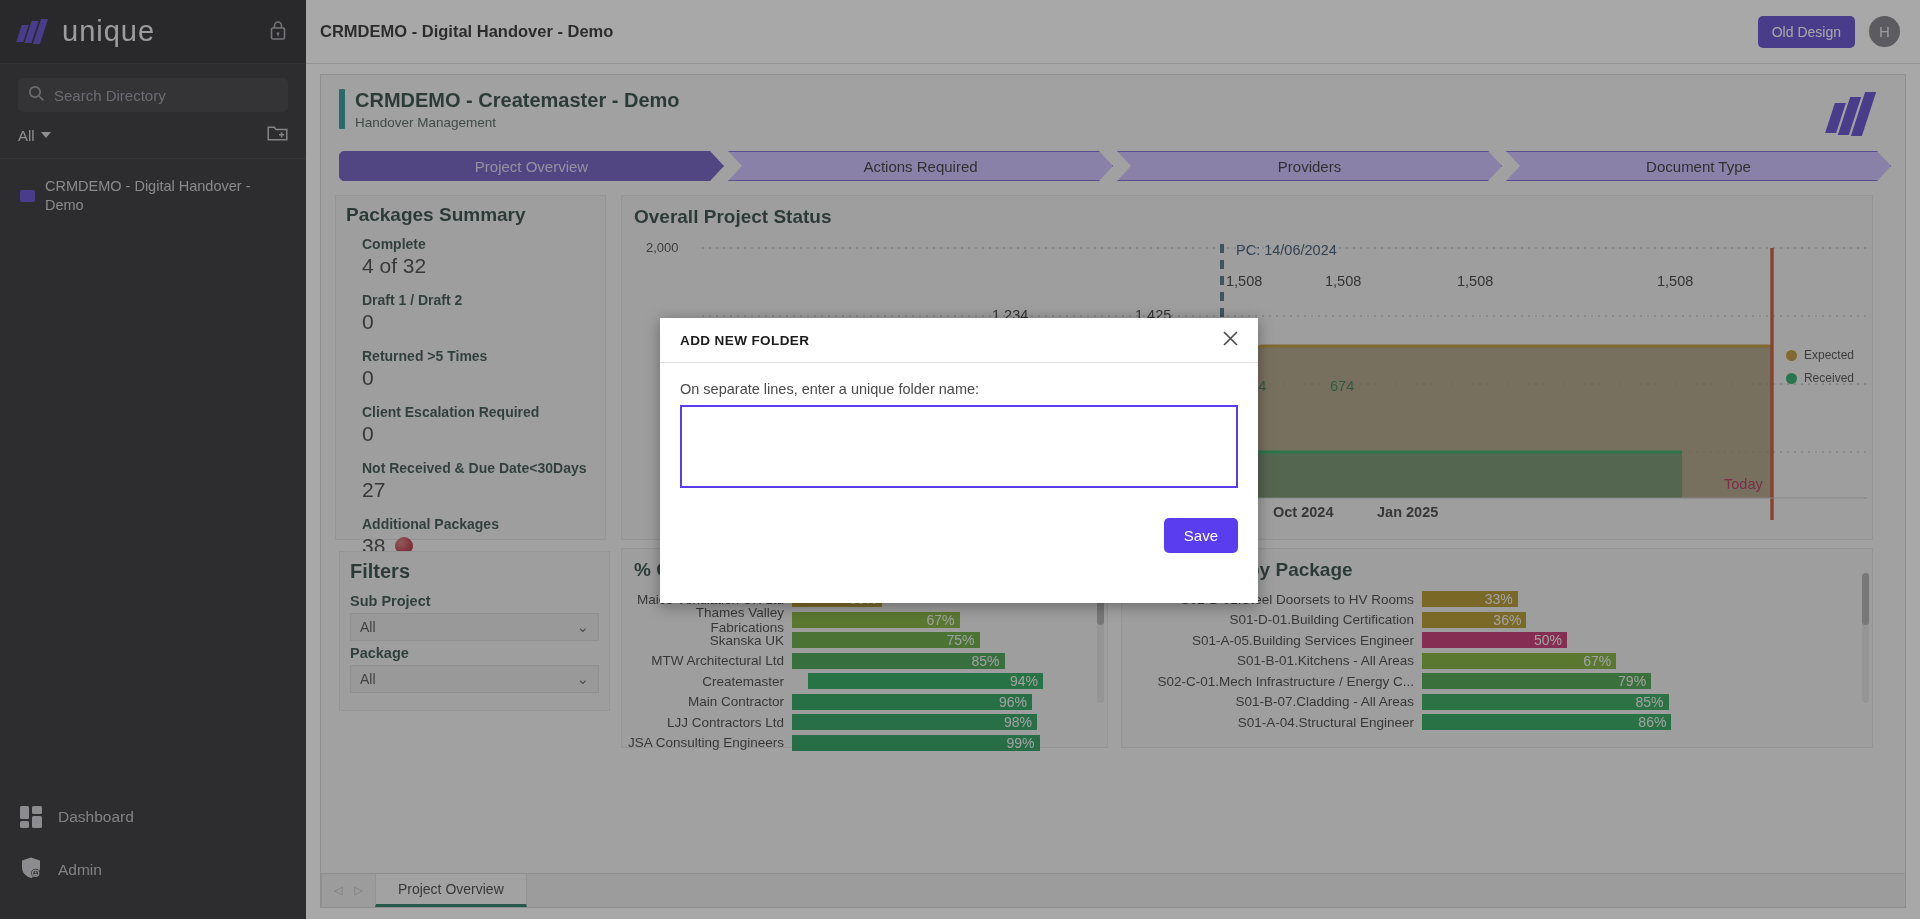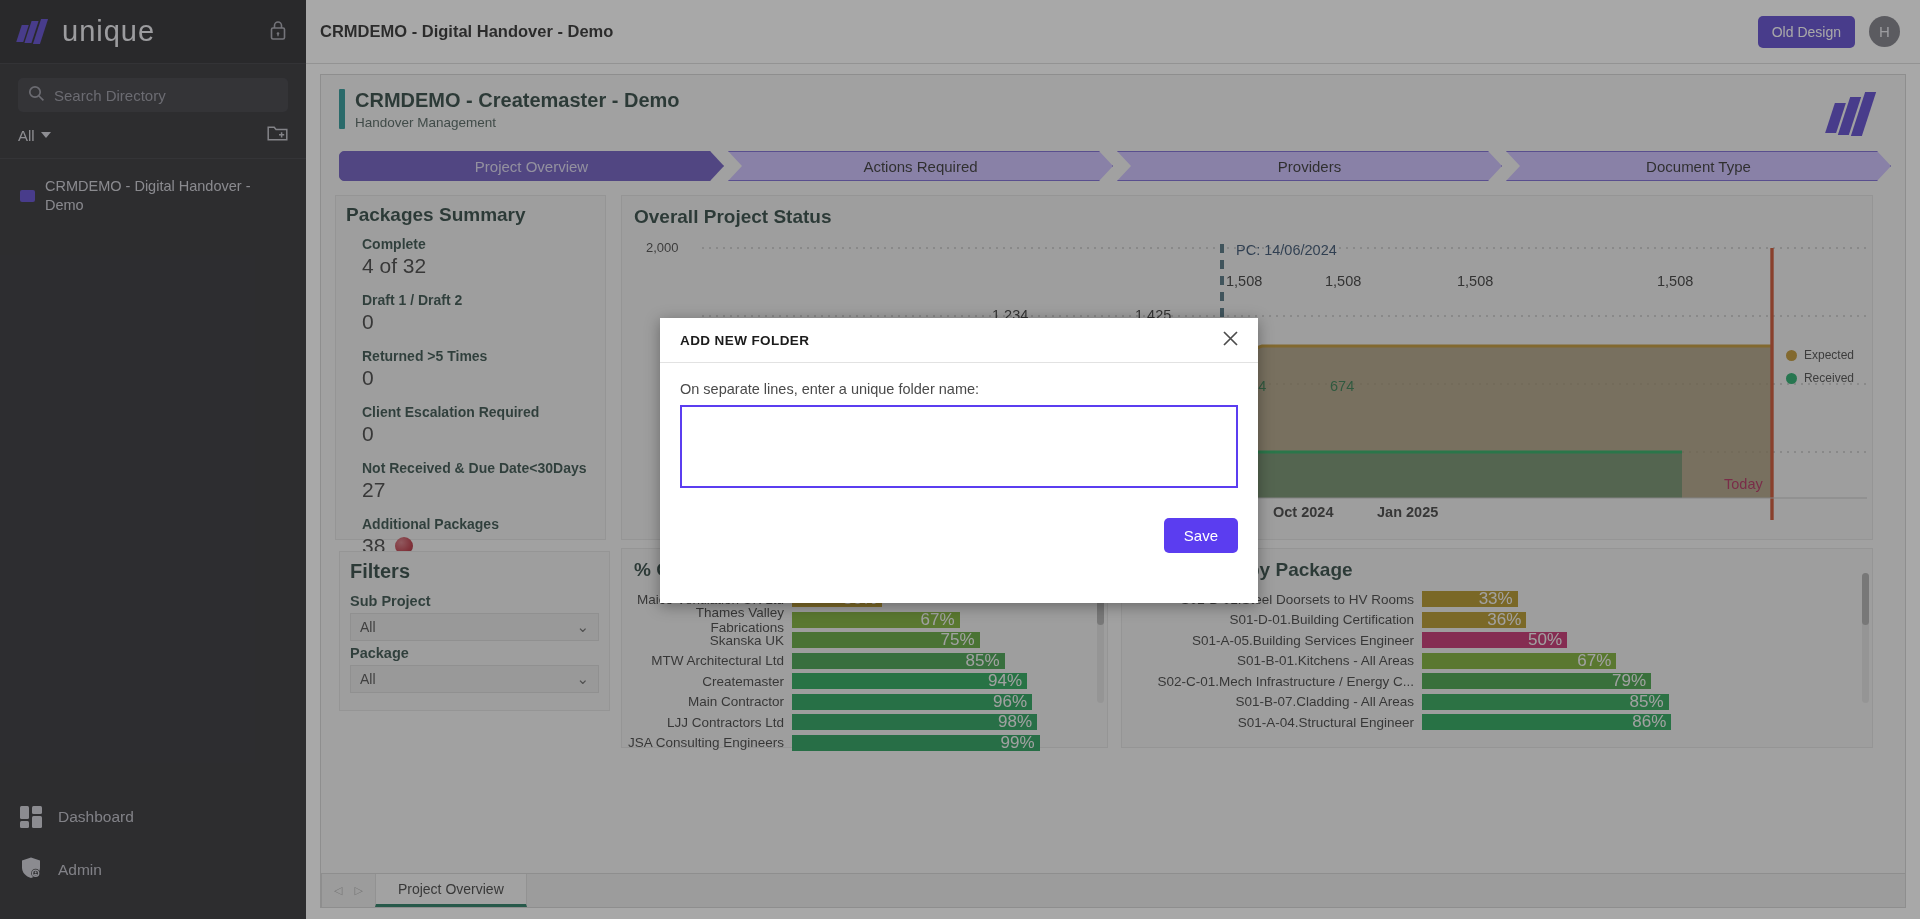--- a/index.html
+++ b/index.html
@@ -181,21 +181,21 @@
 
   
   .comp-card { position: absolute; left: 300px; top: 367px; width: 487px; height: 200px; }
   .pkgs-card { position: absolute; left: 800px; top: 367px; width: 752px; height: 200px; }
   .bar-list { padding: 6px 0 0 0; position: relative; }
   .bar-row { display: flex; align-items: center; height: 20.5px; }
   .bar-cat { font-size: 13.5px; color: #2b2b2b; text-align: right; padding-right: 8px; flex: none; }
   .bar-track { position: relative; flex: 1; height: 16px; }
   .bar-fill { height: 16px; position: relative; }
   .bar-pct {
-    position: absolute; right: 5px; top: 0px; font-size: 17px; color: #f2f2f2; line-height: 16px;
+    position: absolute; right: 5px; top: 0px; font-size: 14px; color: #f2f2f2; line-height: 16px;
   }
   .bar-scroll {
     position: absolute; right: 3px; top: 24px; width: 7px; height: 130px;
     background: #dcdcdc; border-radius: 4px;
   }
   .bar-scroll i { position: absolute; left: 0; top: 0; width: 7px; height: 52px; background: #a5a5a5; border-radius: 4px; }
 
   
   .pagestrip {
     position: absolute; left: 14px; bottom: 0; width: 1586px; height: 34px;
@@ -516,21 +516,21 @@
                   <span class="bar-cat" style="width: 170px;">MTW Architectural Ltd</span>
                   <span class="bar-track" style="max-width: 250px;">
                     <span class="bar-fill" style="display: block; width: 212.5px; background: rgb(45, 148, 55);">
                       <span class="bar-pct">85%</span>
                     </span>
                   </span>
                 </div>
                 <div class="bar-row">
                   <span class="bar-cat" style="width: 170px;">Createmaster</span>
                   <span class="bar-track" style="max-width: 250px;">
-                    <span class="bar-fill" style="display: block; width: 235px; background: rgb(15, 155, 68);">
+                    <span class="bar-fill" style="display: block; width: 235px; background: rgb(15, 155, 68); margin-left: 16px;">
                       <span class="bar-pct">94%</span>
                     </span>
                   </span>
                 </div>
                 <div class="bar-row">
                   <span class="bar-cat" style="width: 170px;">Main Contractor</span>
                   <span class="bar-track" style="max-width: 250px;">
                     <span class="bar-fill" style="display: block; width: 240px; background: rgb(13, 150, 71);">
                       <span class="bar-pct">96%</span>
                     </span>

